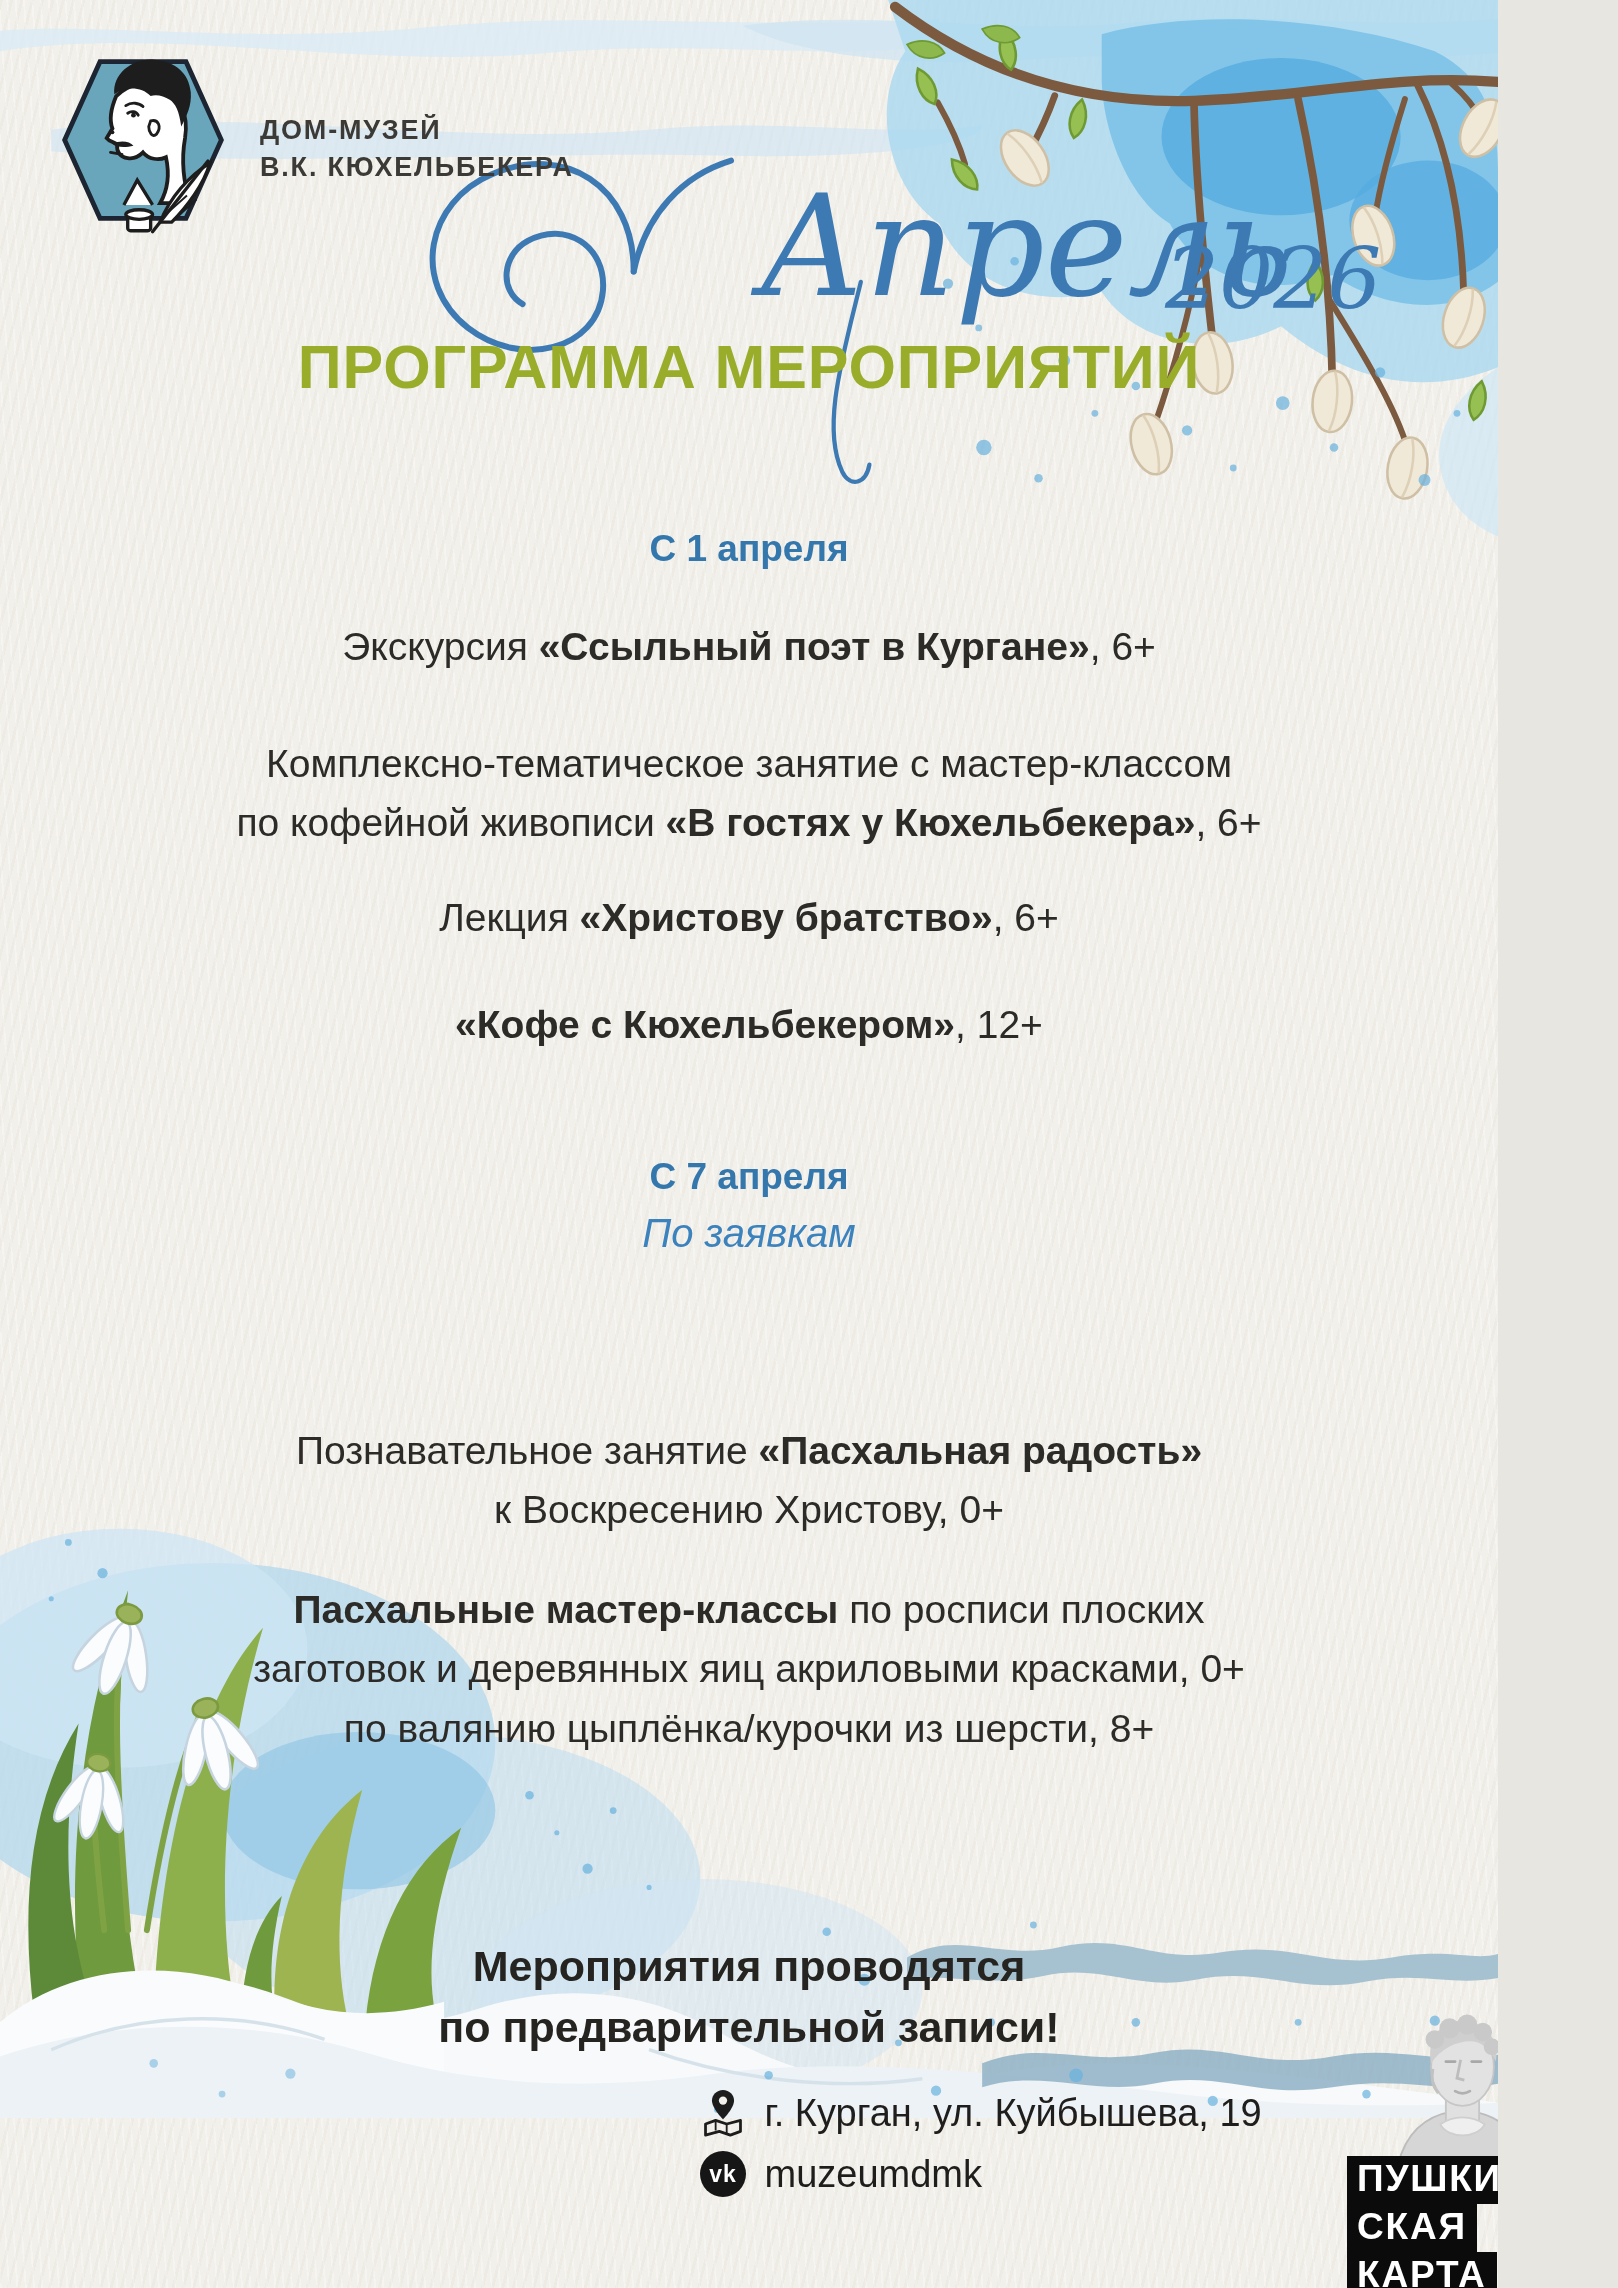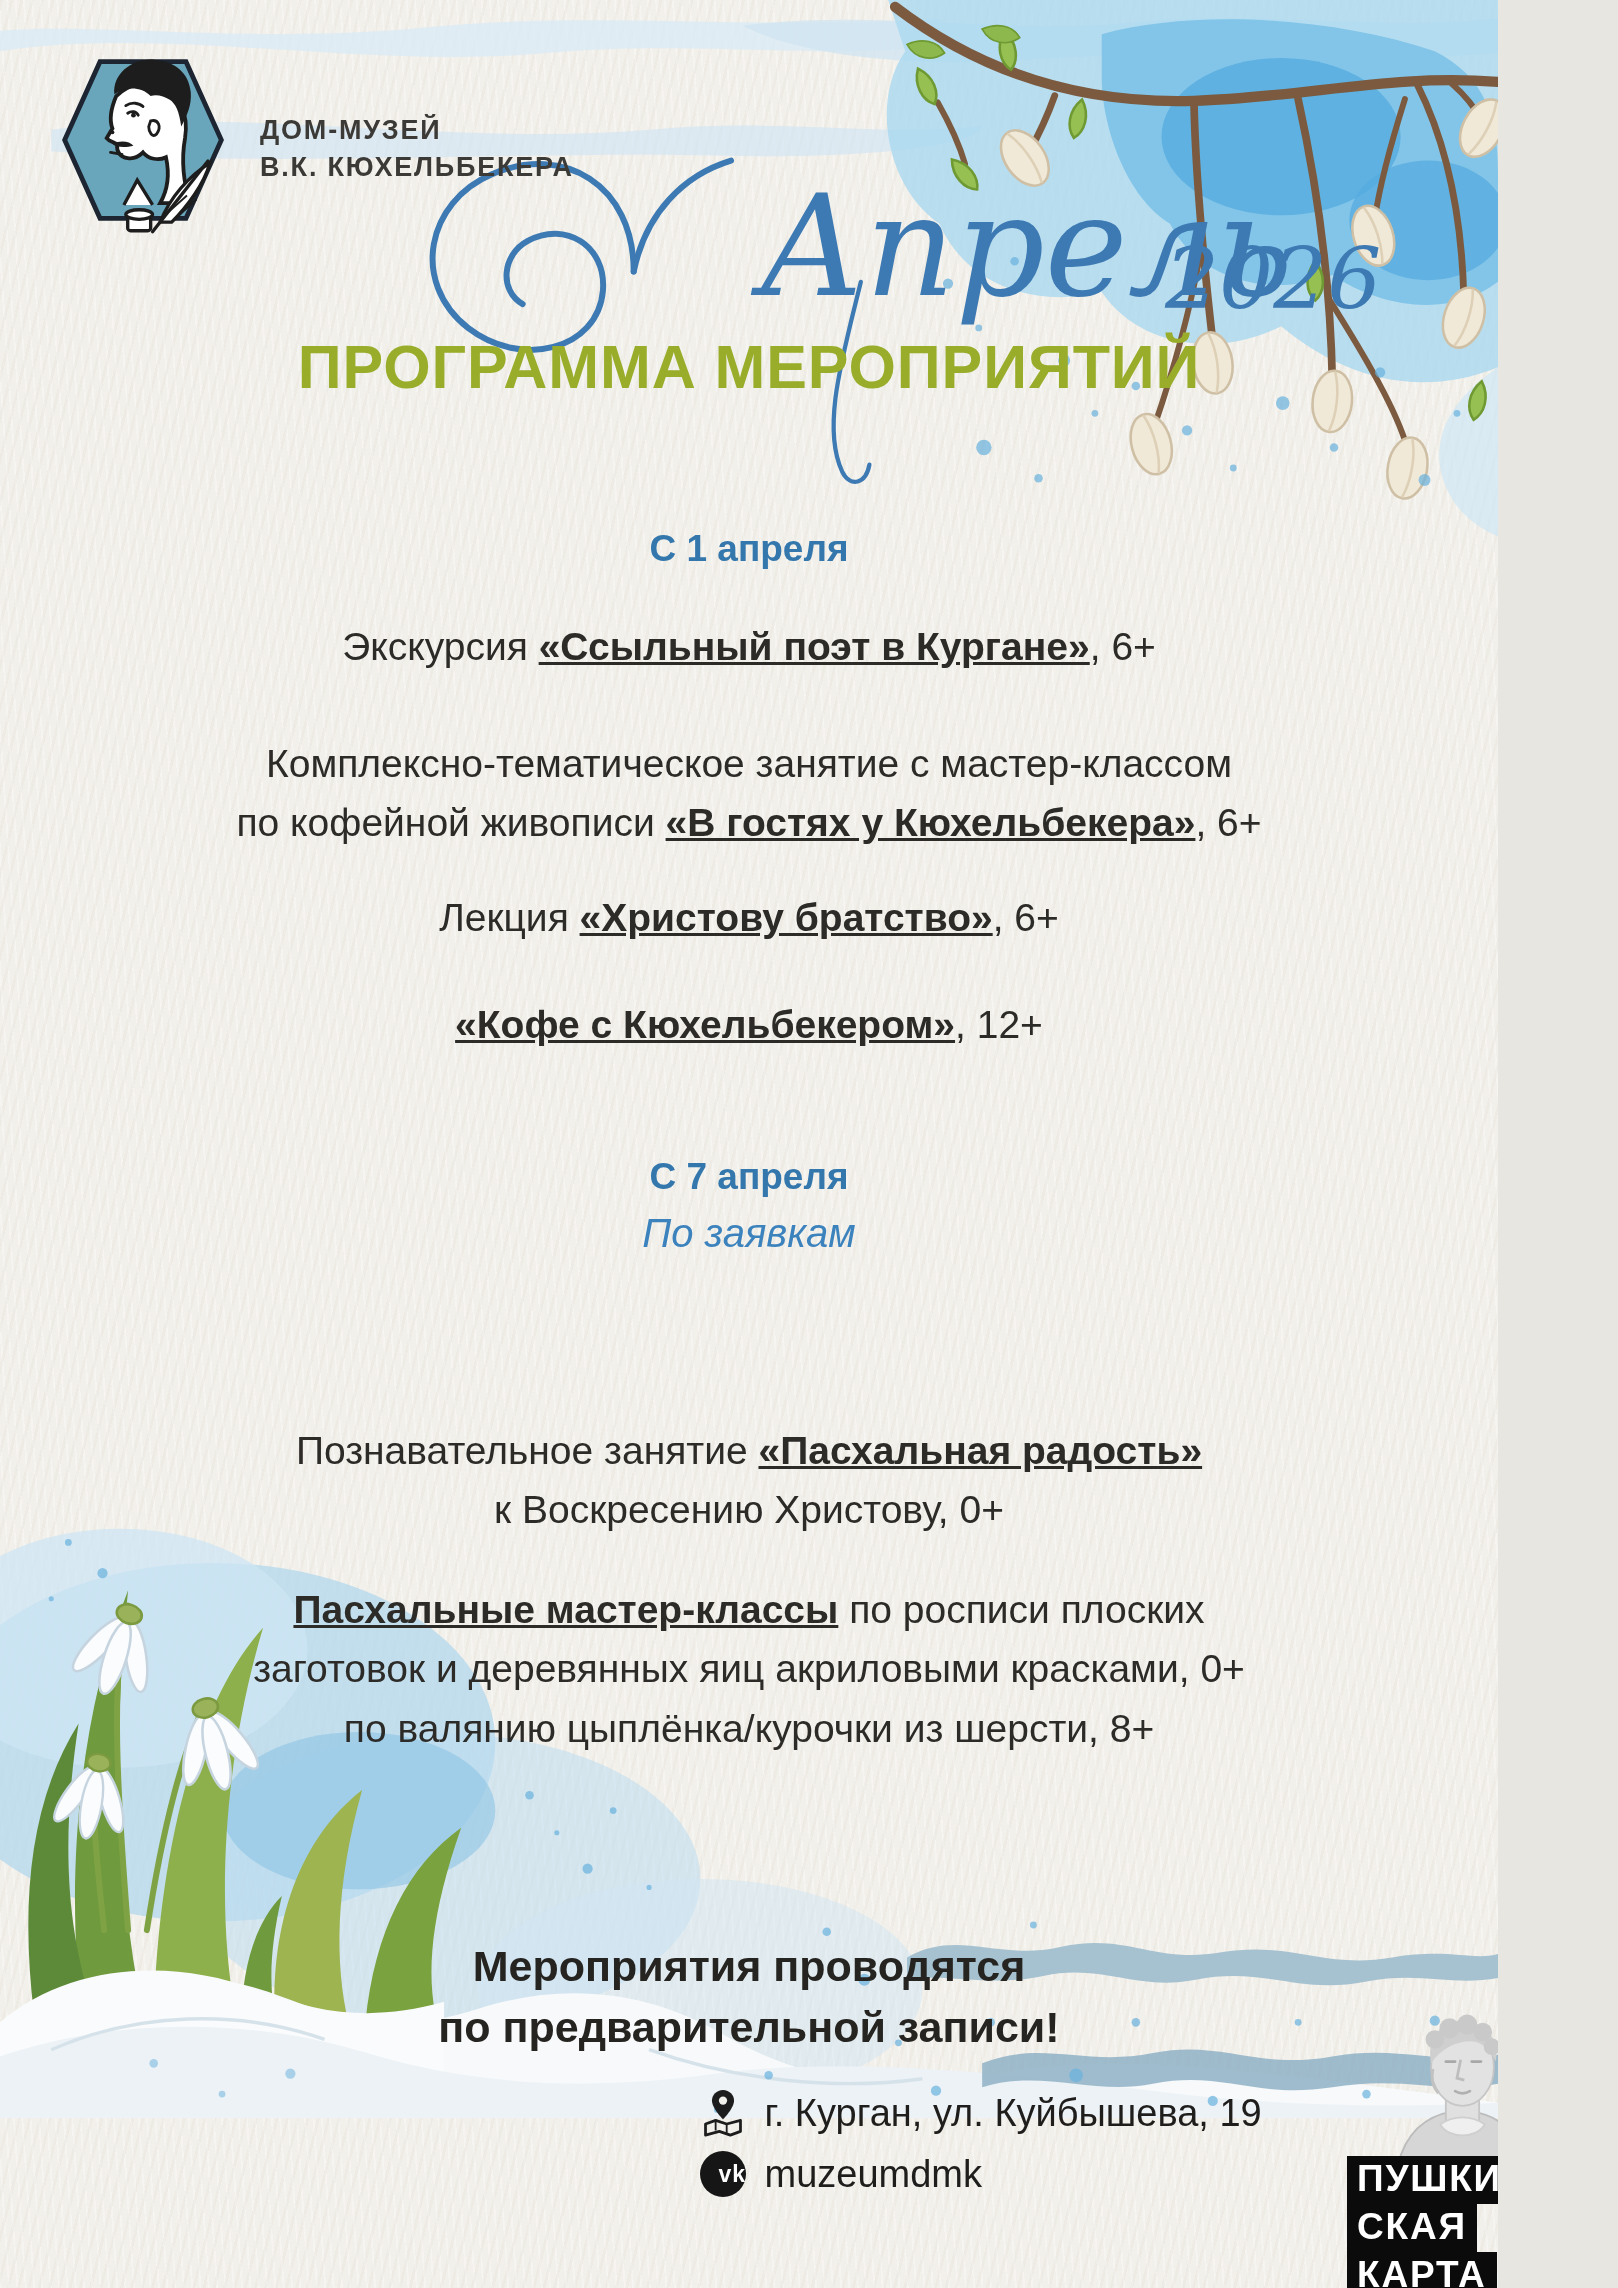--- a/index.html
+++ b/index.html
@@ -19,28 +19,28 @@
   .script-month{position:absolute;top:177px;left:759px;z-index:3;
     font-family:"DejaVu Serif", serif;font-style:italic;font-weight:400;
     font-size:140px;line-height:1;color:#3d7ab3;}
   .script-year{position:absolute;top:236px;left:1165px;z-index:3;
     font-family:"DejaVu Serif", serif;font-style:italic;font-size:85px;line-height:1;color:#3d7ab3;}
   .program-title{margin:0;top:332px;font-size:61px;font-weight:700;letter-spacing:0.9px;
     color:#9aad2b;z-index:2;}
   .sec-head{font-size:37px;font-weight:700;color:#3377ad;}
   .sec-sub{font-size:40px;font-style:italic;color:#3c82bd;}
   .event{font-size:39px;line-height:1.52;color:#2d2b28;white-space:pre-line;}
-  .event .b{font-weight:700;text-decoration:underline;}
+  .event .b{font-weight:700;}
   .notice{font-size:43px;font-weight:700;line-height:1.42;color:#262421;white-space:pre-line;}
   .contacts{position:absolute;top:2082px;left:700px;display:flex;flex-direction:column;gap:14px;z-index:2;margin-top:7px;}
   .crow{display:flex;align-items:center;gap:18.5px;}
   .ctext{font-size:38px;color:#1f1e1c;}
   .cicon{width:46px;height:48px;flex:0 0 auto;}
   .vk-badge{width:46px;height:46px;border-radius:50%;background:#161616;display:flex;
-    align-items:center;justify-content:flex-end;flex:0 0 auto;}
+    align-items:center;justify-content:center;flex:0 0 auto;}
   .vk-letters{color:#fff;font-size:23px;font-weight:700;letter-spacing:0.9px;}
   .pushkin{position:absolute;top:2008px;left:1347px;width:231px;z-index:2;}
   .bust{position:absolute;top:0;left:28px;width:175px;height:157px;}
   .pk-lines{position:relative;margin-top:148px;}
   .pk-line{background:#0b0b0b;color:#fff;font-weight:700;font-size:37px;line-height:1.02;
     letter-spacing:1.8px;padding:3.7px 10px 6.5px;width:max-content;}
 </style>
 </head>
 <body>
 

